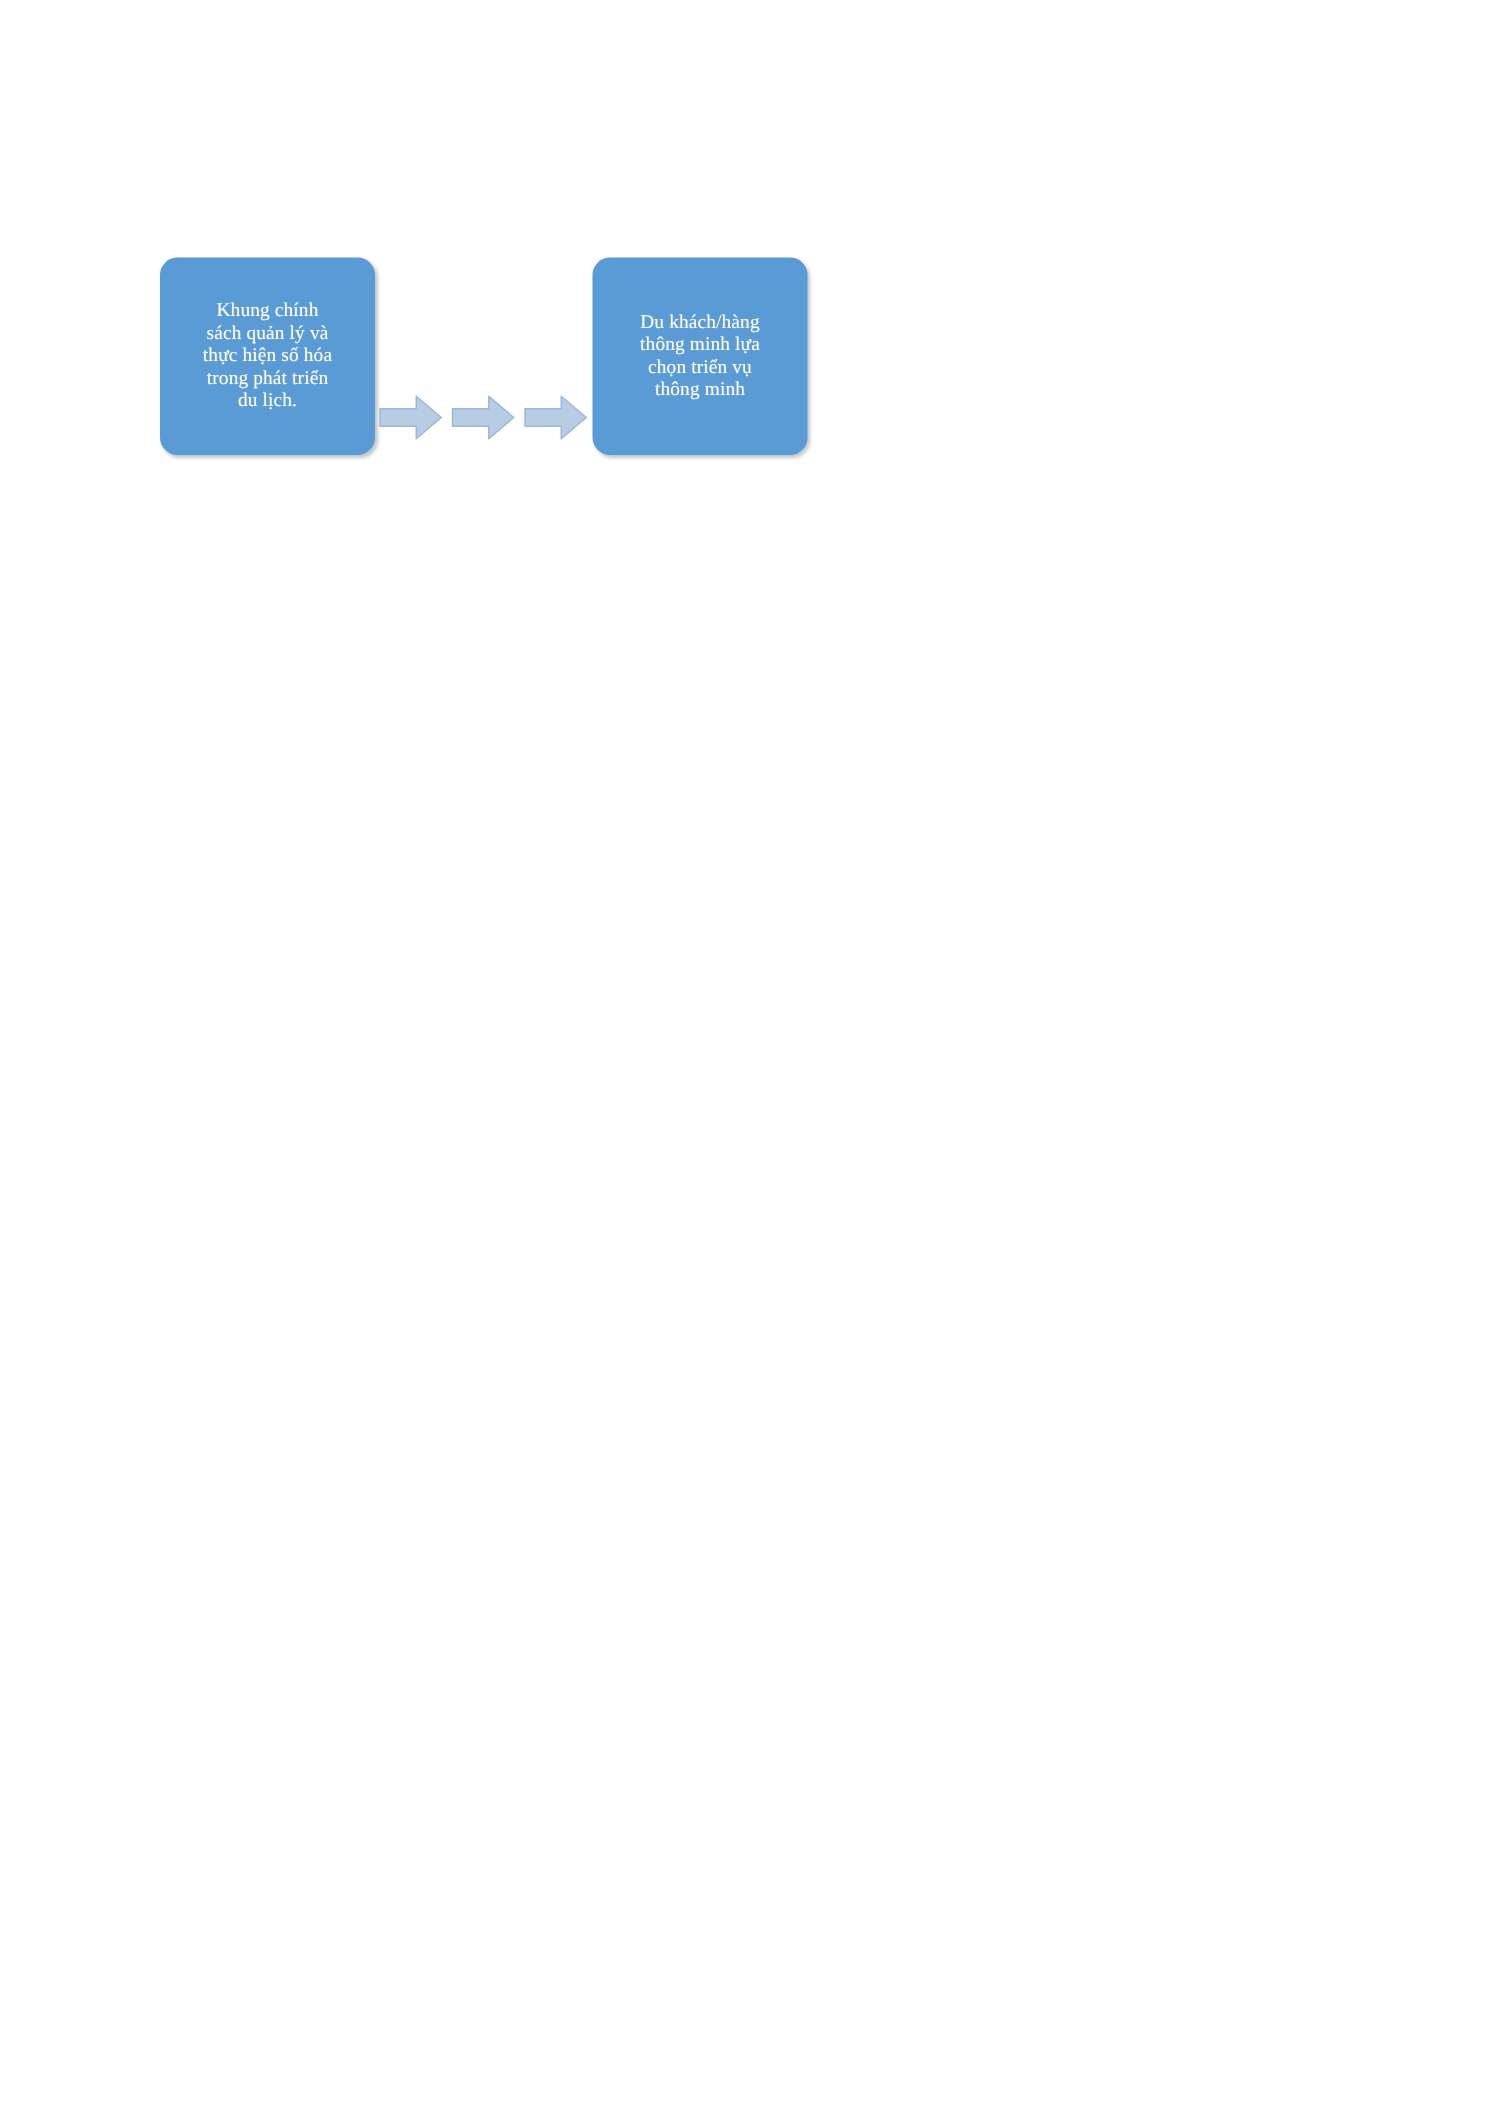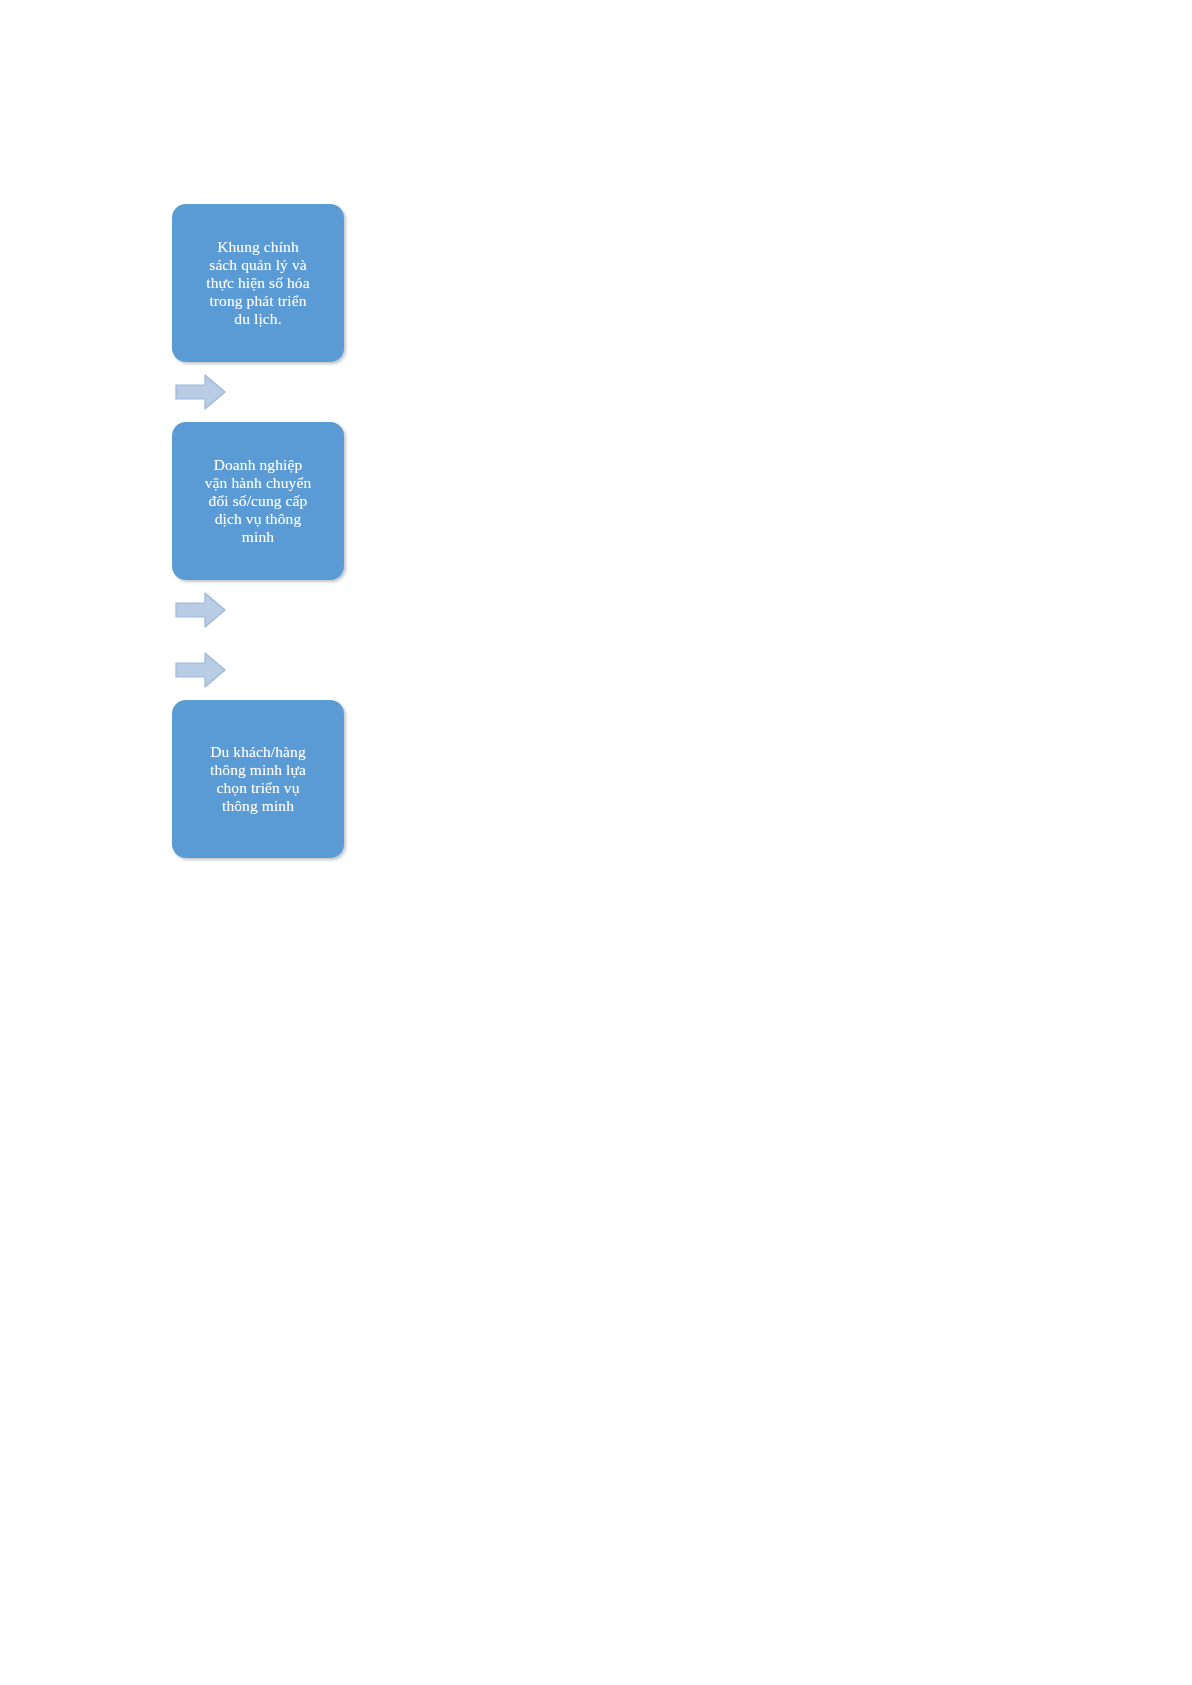--- a/index.html
+++ b/index.html
@@ -25,24 +25,23 @@
     background: #ffffff;
   }
 
   #flow {
     position: absolute;
     left: 128px;
     top: 204px;
     width: 884px;
     height: 160px;
     display: flex;
-    flex-direction: column;
-    align-items: flex-start;
+    flex-direction: row;
+    align-items: flex-end;
     justify-content: flex-start;
-    margin-left: 44px;
   }
 
   .node {
     position: relative;
     width: 172px;
     height: 158px;
     border-radius: 14px;
     background: #5b9bd5;
     box-shadow: 2px 2px 3px rgba(120,130,140,0.45);
     display: flex;
@@ -94,27 +93,20 @@
 trong phát triển
 du lịch.</span>
     </div>
 
     <div class="connector">
       <svg width="52" height="40" viewBox="0 0 52 40">
         <path d="M1 13 L30 13 L30 3 L50 20 L30 37 L30 27 L1 27 Z" fill="#b8cce4" stroke="#9bb7d9" stroke-width="1.2" stroke-linejoin="round"></path>
       </svg>
     </div>
 
-    <div class="node">
-      <span class="node-label">Doanh nghiệp
-vận hành chuyển
-đổi số/cung cấp
-dịch vụ thông
-minh</span>
-    </div>
 
     <div class="connector">
       <svg width="52" height="40" viewBox="0 0 52 40">
         <path d="M1 13 L30 13 L30 3 L50 20 L30 37 L30 27 L1 27 Z" fill="#b8cce4" stroke="#9bb7d9" stroke-width="1.2" stroke-linejoin="round"></path>
       </svg>
     </div>
 
 
     <div class="connector">
       <svg width="52" height="40" viewBox="0 0 52 40">

